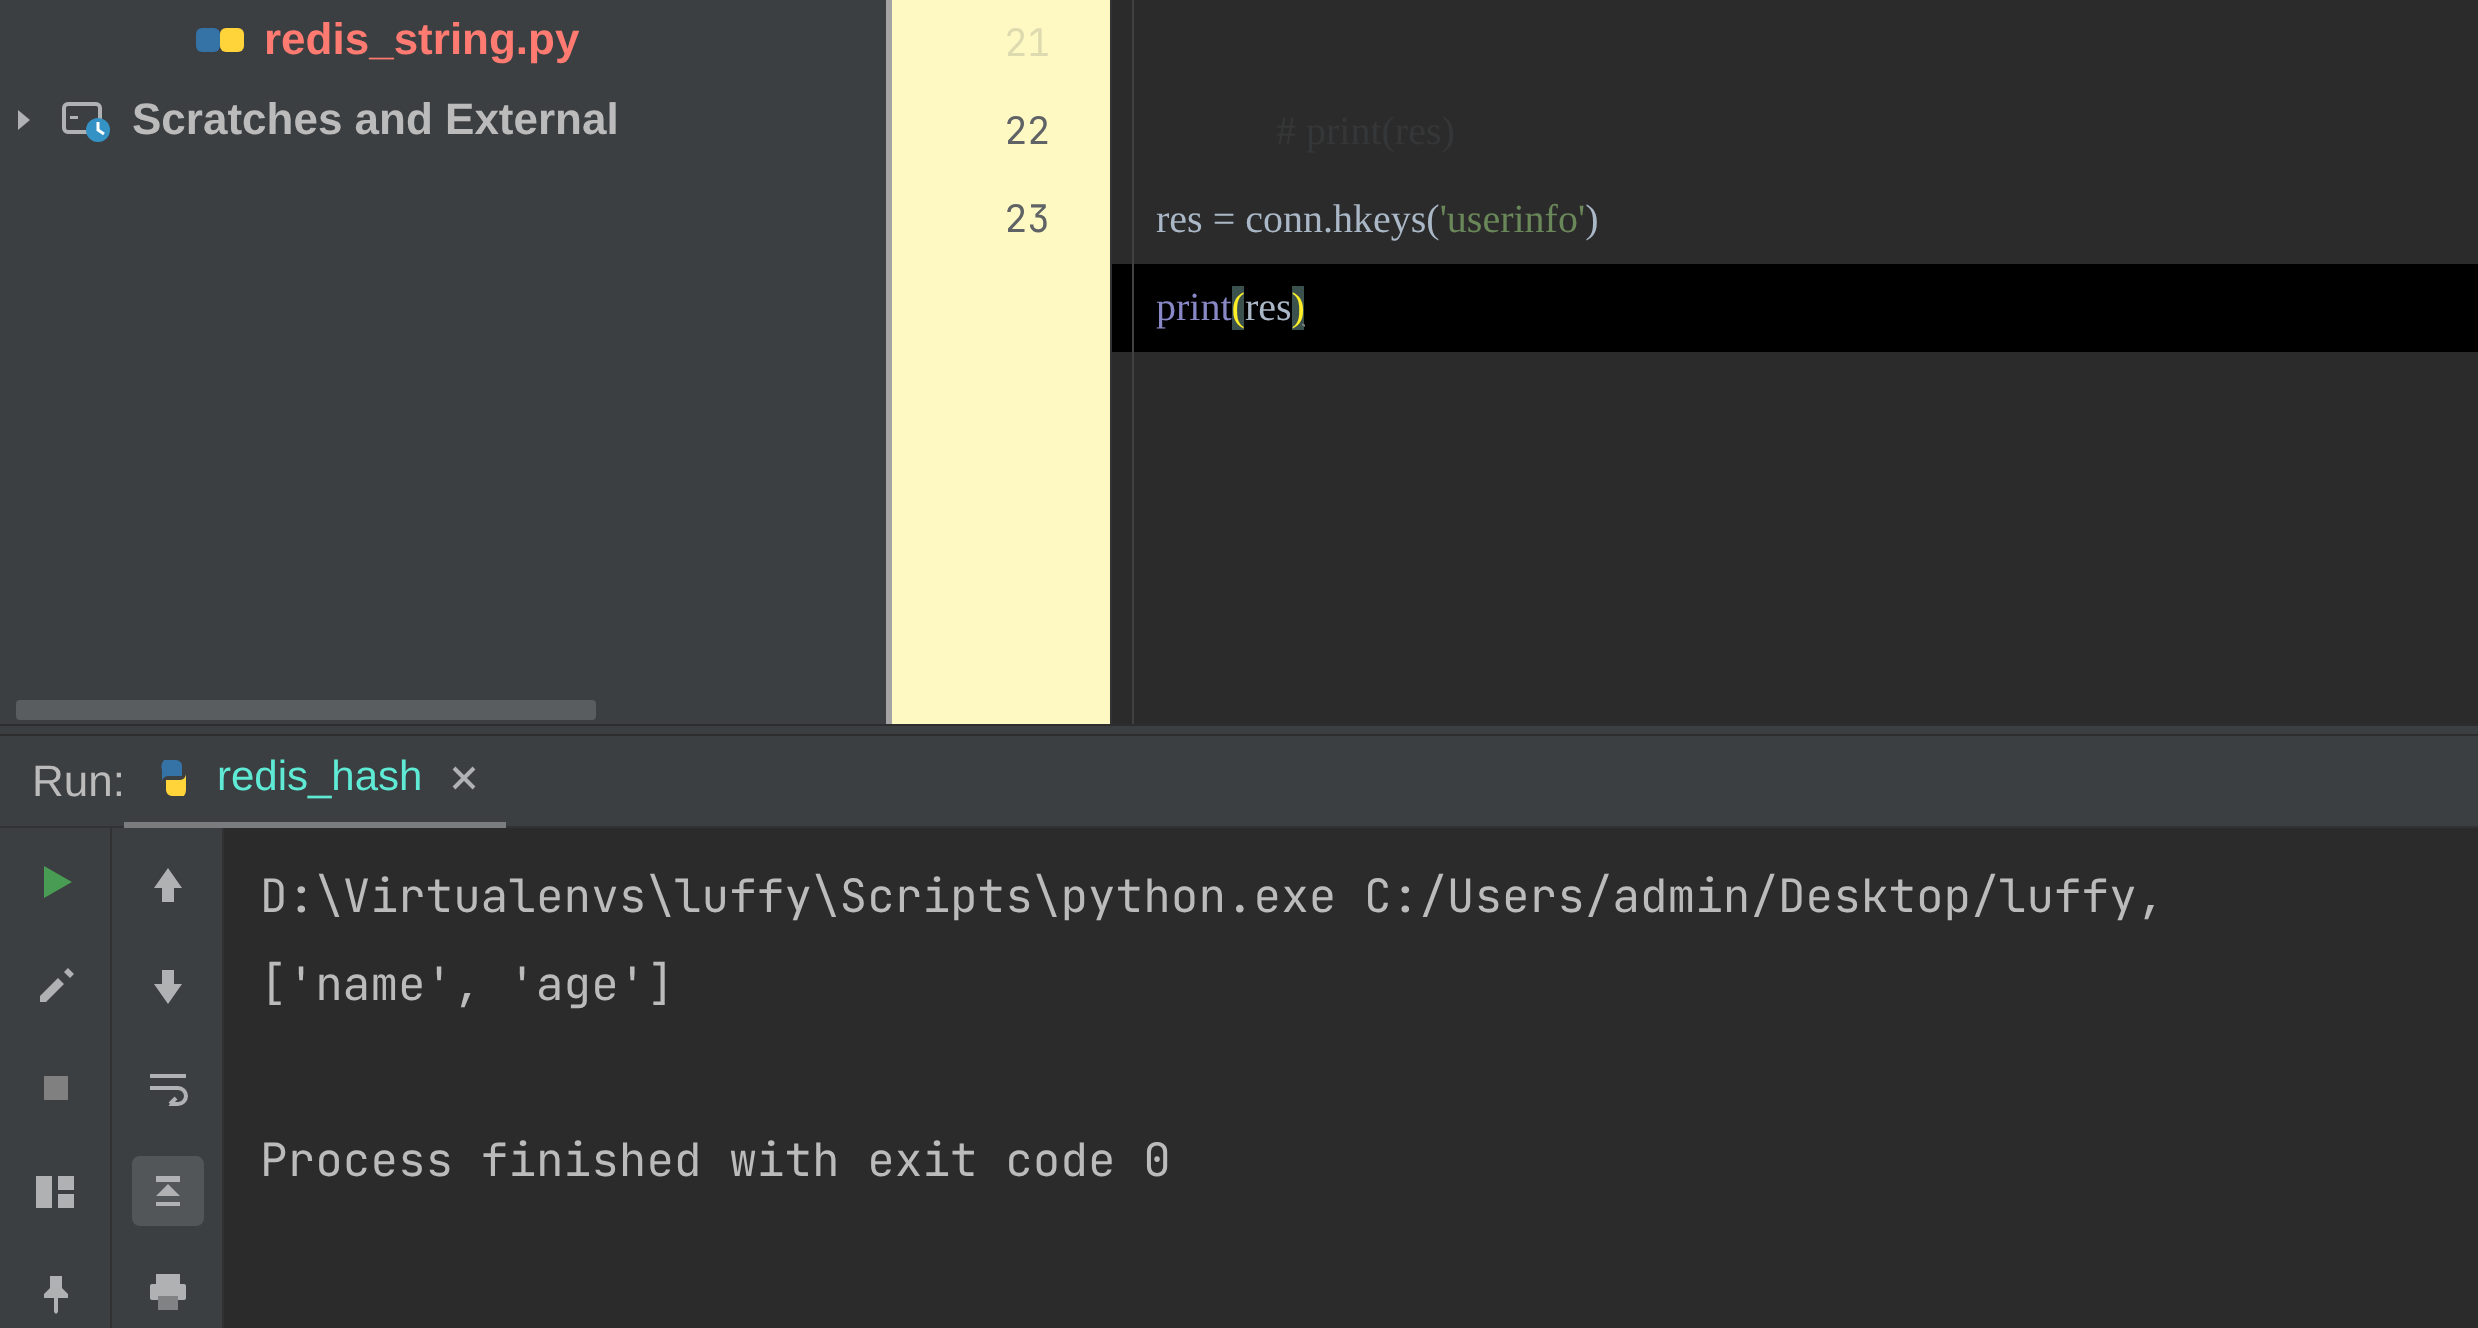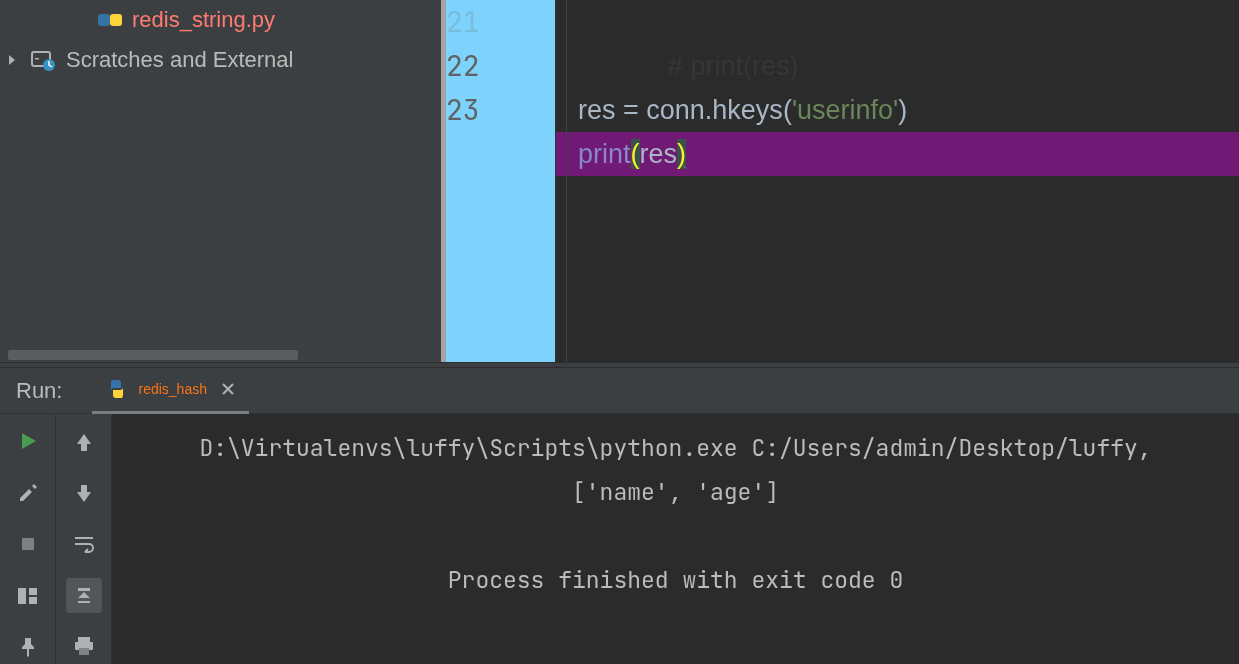--- a/index.html
+++ b/index.html
@@ -1,57 +1,57 @@
 <!DOCTYPE html>
 <html><head>
 <meta charset="utf-8">
 <style>
   * { box-sizing: border-box; margin: 0; padding: 0; }
   html, body { width: 1239px; height: 664px; overflow: hidden; background:#2b2b2b; font-family: "Segoe UI", Arial, sans-serif; color:#bbbbbb; }
   .root { display:flex; flex-direction:column; width:100%; height:100%; }
 
   
   .top { display:flex; flex:1 1 auto; min-height:0; }
-  .sidebar { width:446px; background:#3c3f41; border-right:5px solid #a3a3a3; display:flex; flex-direction:column; position:relative; }
+  .sidebar { width:446px; background:#3c3f41; border-right:3px solid #a3a3a3; display:flex; flex-direction:column; position:relative;font-weight:bold; }
   .tree { flex:1 1 auto; padding-top:0; }
   .tree-row { display:flex; align-items:center; height:40px; font-size:22px; cursor:default; }
   .chev { width:20px; text-align:center; font-size:16px; color:#AFB1B3; margin-left:6px; margin-right:4px; }
   .tree-icon { width:28px; height:22px; display:inline-flex; align-items:center; justify-content:center; margin-right:8px; }
   .file-sel { color:#ff7b72; }
   .tree-label { color:#bbbbbb; }
   .indent-file { padding-left:96px; }
   .indent-node { padding-left:0; }
   .sidebar-scrollbar { position:absolute; bottom:0; left:0; height:16px; width:100%; background:#3c3f41; }
   .sidebar-thumb { position:absolute; bottom:2px; left:8px; height:10px; width:290px; background:#5a5d5f; border-radius:2px; }
 
   .editor { flex:1 1 auto; display:flex; background:#2b2b2b; min-width:0; }
-  .gutter { width:110px; background:#7dd3fc; border-right:1px solid #313335; padding-right:30px; font-family: "Consolas","JetBrains Mono",monospace; font-size:28px; color:#606366; }
+  .gutter { width:110px; background:#fef9c3; border-right:1px solid #313335; text-align:right; padding-right:30px; font-family: "Consolas","JetBrains Mono",monospace; font-size:19px; color:#606366; }
   .gutter div { height:44px; line-height:44px; }
   .code-wrap { flex:1; position:relative; }
   .indent-guide { position:absolute; left:10px; top:0; bottom:0; width:1px; background:#3f4142; }
-  .code { font-family:Liberation Sans, sans-serif; font-size:27px; color:#A9B7C6; }
+  .code { font-family:Liberation Serif, serif; font-size:20px; color:#A9B7C6; }
   .code .line { height:44px; line-height:44px; white-space:pre; padding-left:22px; }
-  .cl { background:#701a75; }
+  .cl { background:#000000; }
   .k-str  { color:#6A8759; }
   .k-print{ color:#8888C6; }
   .paren-y { background:#3b514d; color:#ffef28; }
   .underline-warn { text-decoration: underline wavy #808080 1px; }
 
   
   .hsplit { height:6px; background:#3c3f41; border-top:1px solid #2d2d2d; border-bottom:1px solid #2d2d2d; }
 
   
   .run { flex:0 0 auto; display:flex; flex-direction:column; background:#2b2b2b; }
   .run-tabs { height:46px; background:#3c3f41; display:flex; align-items:center; padding-left:16px; border-bottom:1px solid #323232; }
-  .run-title { font-size:22px; color:#bbbbbb; margin-right:30px; }
+  .run-title { font-size:22px; color:#bbbbbb; }
   .run-tab { display:flex; align-items:center; height:46px; padding:0 14px; border-bottom:3px solid #7a7c7d; position:relative; cursor:pointer; }
   .run-tab .icon { margin-right:10px; }
-  .run-tab .label { font-size:14px; color:#f97316; }
+  .run-tab .label { font-size:21px; color:#5eead4; }
   .run-tab .close { margin-left:14px; color:#AFB1B3; font-size:18px; }
-  .run-body { display:flex; height:250px;text-align:center; }
+  .run-body { display:flex; height:250px; }
   .run-col { width:56px; background:#3c3f41; border-right:1px solid #323232; display:flex; flex-direction:column; align-items:center; padding-top:10px; gap:18px; }
   .run-col2 { width:56px; background:#3c3f41; border-right:1px solid #323232; display:flex; flex-direction:column; align-items:center; padding-top:10px; gap:16px; }
   .tb-btn { width:36px; height:36px; display:flex; align-items:center; justify-content:center; border-radius:4px; cursor:pointer; }
   .tb-btn.active { background:#535658; }
   .console { flex:1; padding:12px 18px; font-family:"Consolas","JetBrains Mono",monospace; font-size:23px; line-height:44px; color:#bbbbbb; white-space:pre; overflow:hidden; }
 
   
   svg { display:block; }
 </style>
 </head>

